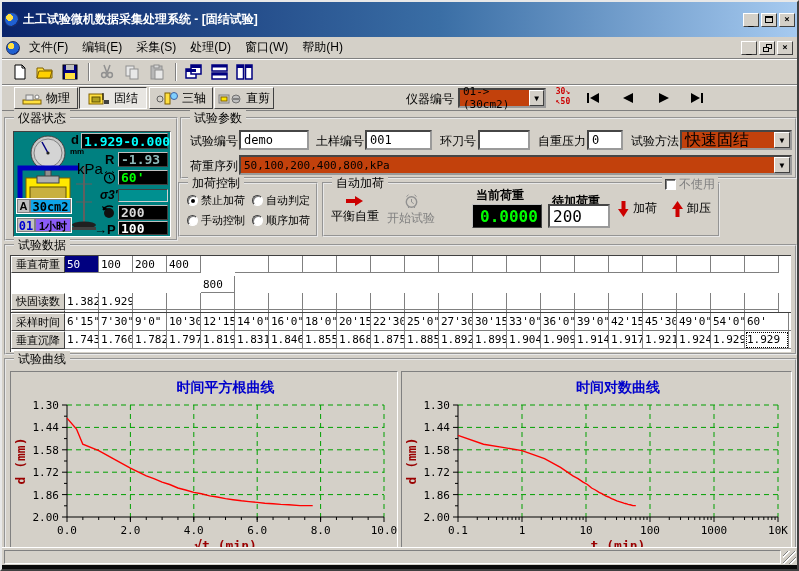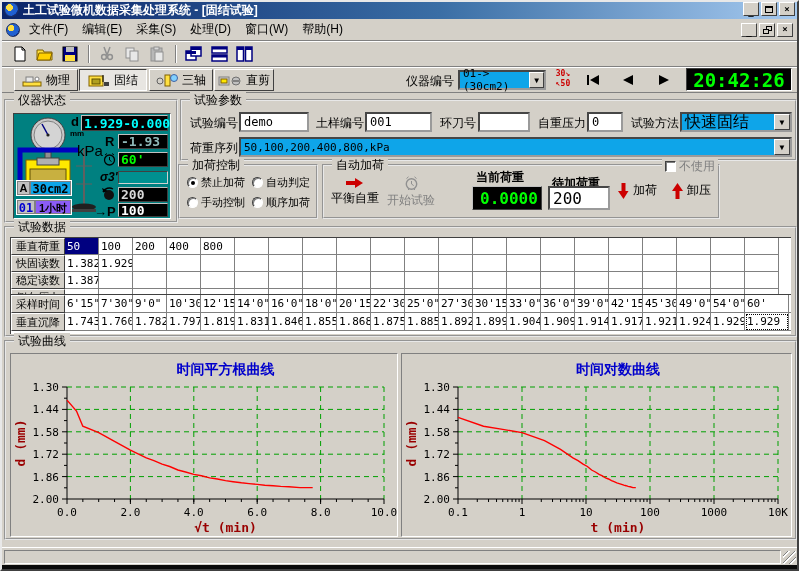--- a/index.html
+++ b/index.html
@@ -2,40 +2,40 @@
 <html><head>
 <meta charset="utf-8">
 <style>
   * { margin:0; padding:0; box-sizing:border-box; }
   html,body { width:799px; height:571px; }
   body { font-family:"Liberation Sans", sans-serif; font-size:12px; color:#000; }
   .window { position:relative; width:799px; height:571px; background:#d4d0c8;
     border:2px solid; border-color:#e8e8e8 #404040 #404040 #e8e8e8; display:flex; flex-direction:column; overflow:hidden; }
 
   
-  .titlebar { height:17px; background:linear-gradient(90deg,#0a246a,#3a6ea5 55%,#a6caf0); display:flex; padding:0 2px; flex:0 0 auto; }
+  .titlebar { height:35px; background:linear-gradient(90deg,#0a246a,#3a6ea5 55%,#a6caf0); display:flex; align-items:center; padding:0 2px; flex:0 0 auto; }
   .titlebar .ttext { color:#fff; font-weight:bold; font-size:12px; margin-left:4px; flex:1; white-space:nowrap; overflow:hidden; }
   .capbtn { width:16px; height:14px; background:#d4d0c8; border:1px solid; border-color:#fff #404040 #404040 #fff; margin-left:2px;
     display:flex; align-items:center; justify-content:center; font-size:9px; font-weight:bold; line-height:1; font-family:"DejaVu Sans Mono",monospace; }
   .menubar { height:22px; background:#d4d0c8; display:flex; align-items:center; padding:0 4px; border-bottom:1px solid #808080; flex:0 0 auto; }
   .menuitem { padding:3px 7px; white-space:nowrap; }
   .menubar .spacer { flex:1; }
   .appicon { width:15px; height:15px; border-radius:50%;
     background:radial-gradient(circle at 35% 35%, #ffe040 0 28%, #2060d0 30% 70%, #0a2a8a 72%); border:1px solid #203060; }
 
   
   .toolbar1 { height:26px; background:#d4d0c8; display:flex; align-items:center; padding:0 6px; border-bottom:1px solid #808080; box-shadow:inset 0 1px 0 #fff; flex:0 0 auto; }
   .tb-btn { width:24px; height:22px; display:flex; align-items:center; justify-content:center; margin-right:1px; }
   .tb-sep { width:2px; height:18px; margin:0 5px; border-left:1px solid #808080; border-right:1px solid #fff; }
   .toolbar2 { position:relative; height:26px; background:#d4d0c8; border-bottom:1px solid #808080; box-shadow:inset 0 1px 0 #fff; flex:0 0 auto; }
   .modebtn { position:absolute; top:2px; height:22px; border:1px solid; border-color:#fff #404040 #404040 #fff; background:#d4d0c8;
     display:flex; align-items:center; justify-content:center; gap:4px; font-size:12px; }
   .modebtn.pressed { border-color:#404040 #fff #fff #404040; background:#e8e6e2; }
   .t2label { position:absolute; top:6px; white-space:nowrap; }
-  .combo { position:absolute; height:20px; background:#0ea5e9; border:2px inset #9a9a9a; display:flex; align-items:center; font-family:"DejaVu Sans Mono",monospace; font-size:11px; padding-left:3px; }
+  .combo { position:absolute; height:20px; background:#c2410c; border:2px inset #9a9a9a; display:flex; align-items:center; font-family:"DejaVu Sans Mono",monospace; font-size:11px; padding-left:3px; }
   .combo .arrowbtn { margin-left:auto; width:16px; height:100%; background:#d4d0c8; border:1px solid; border-color:#fff #404040 #404040 #fff; display:flex; align-items:center; justify-content:center; font-size:8px; }
   .navbtn { position:absolute; top:3px; width:26px; height:20px; display:flex; align-items:center; justify-content:center; color:#000; }
   .clock { position:absolute; right:5px; top:1px; width:106px; height:23px; background:#000; border:1px solid; border-color:#404040 #fff #fff #404040;
     color:#00ff00; font-family:"DejaVu Sans Mono",monospace; font-weight:bold; font-size:19px; display:flex; align-items:center; justify-content:center; letter-spacing:0px; }
   .rangeico { position:absolute; left:526px; top:2px; width:22px; height:22px; font-size:8px; font-weight:bold; color:#cc0000; line-height:1.2; text-align:center; font-family:"DejaVu Sans Mono",monospace;}
 
   
   .main { position:relative; flex:1; background:#d4d0c8; }
   .grp { position:absolute; border:2px groove #e8e8e8; }
   .grp > .legend { position:absolute; top:-9px; left:8px; background:#d4d0c8; padding:0 4px; font-size:12px; }
@@ -246,21 +246,20 @@
         <svg width="11" height="10">
           <path d="M1 0v10l10-5z" fill="#000"></path>
         </svg>
       </div>
     <div class="navbtn" style="left:682px">
         <svg width="14" height="10">
           <path d="M1 0v10l9-5z" fill="#000"></path>
           <rect x="11" y="0" width="2" height="10" fill="#000"></rect>
         </svg>
       </div>
-    <div class="clock">20:42:26</div>
   </div>
 
   <div class="main">
 
     <div class="grp" style="left:2px;top:6px;width:174px;height:124px">
       <span class="legend">仪器状态</span>
       <div class="teal">
         <svg width="156" height="104" style="position:absolute;left:0;top:0">
           <circle cx="34" cy="21" r="17" fill="#c8c8c8" stroke="#404040"></circle>
           <circle cx="34" cy="21" r="14" fill="#d4d4d4" stroke="#808080"></circle>
@@ -394,21 +393,21 @@
 
     <div class="grp" style="left:2px;top:133px;width:793px;height:111px">
       <span class="legend">试验数据</span>
       <div class="twrap" style="left:4px;top:9px;right:4px;height:74px" id="load-table">
           <div class="trow">
             <div class="tlabel" style="height: 17px;">垂直荷重</div>
             <div class="tcell sel" style="height: 17px; width: 34px;">50</div>
             <div class="tcell" style="height: 17px; width: 34px;">100</div>
             <div class="tcell" style="height: 17px; width: 34px;">200</div>
             <div class="tcell" style="height: 17px; width: 34px;">400</div>
-            <div class="tcell" style="height: 17px; width: 34px;">800</div>
+            <div class="tcell" style="height: 17px; width: 34px; margin-top: 20px;">800</div>
             <div class="tcell" style="height: 17px; width: 34px;"></div>
             <div class="tcell" style="height: 17px; width: 34px;"></div>
             <div class="tcell" style="height: 17px; width: 34px;"></div>
             <div class="tcell" style="height: 17px; width: 34px;"></div>
             <div class="tcell" style="height: 17px; width: 34px;"></div>
             <div class="tcell" style="height: 17px; width: 34px;"></div>
             <div class="tcell" style="height: 17px; width: 34px;"></div>
             <div class="tcell" style="height: 17px; width: 34px;"></div>
             <div class="tcell" style="height: 17px; width: 34px;"></div>
             <div class="tcell" style="height: 17px; width: 34px;"></div>

